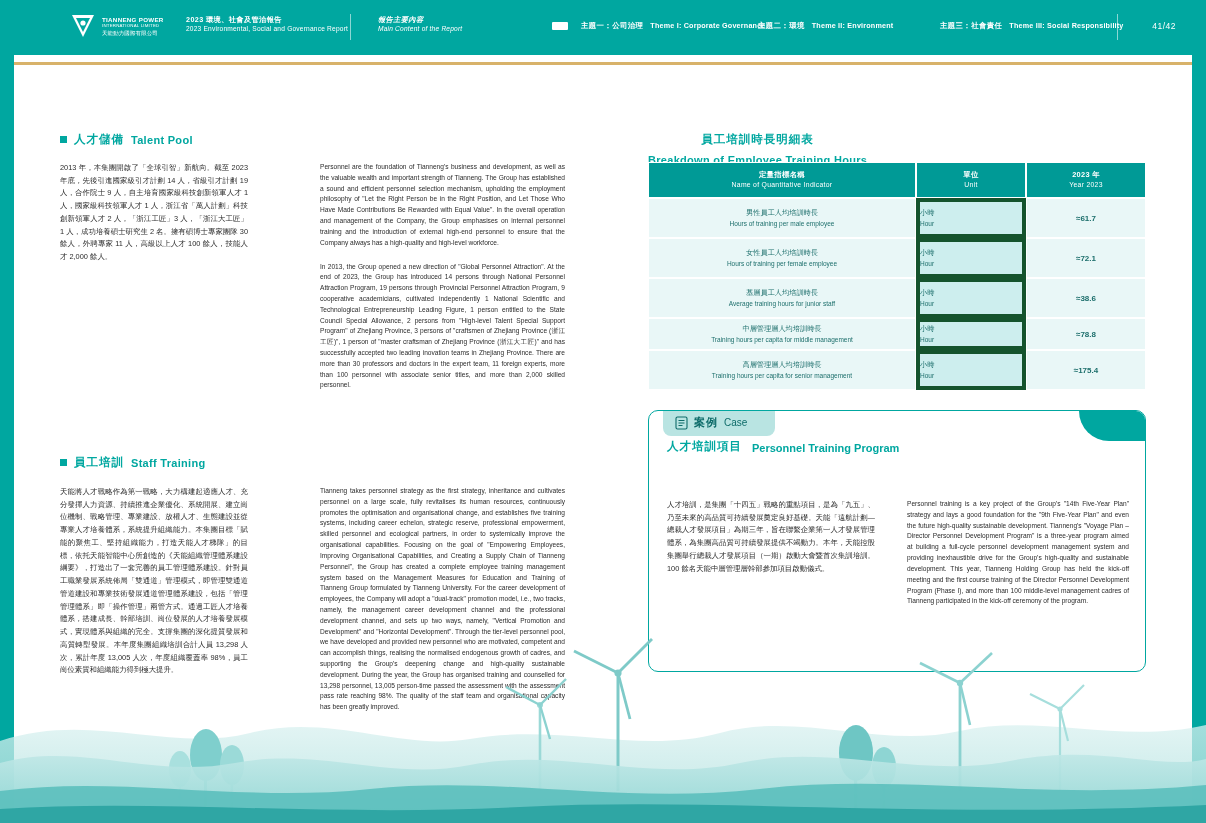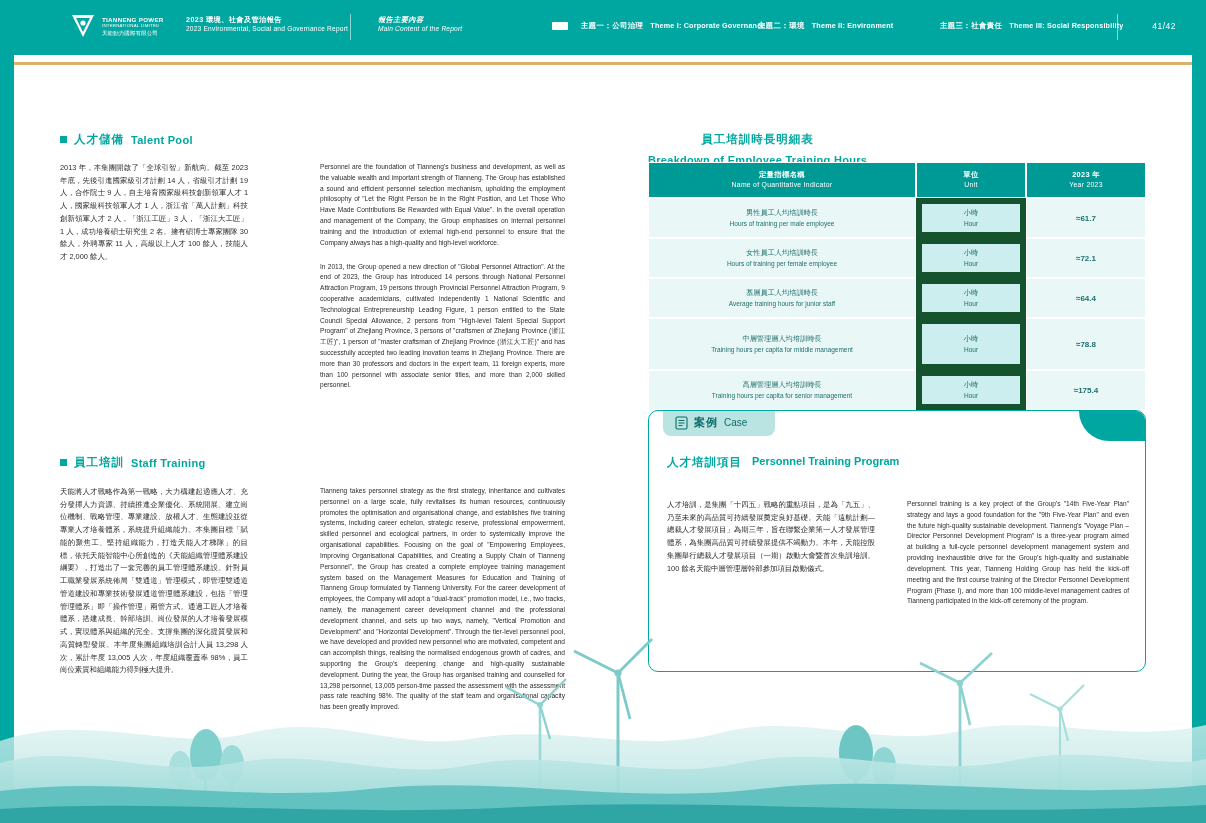--- a/index.html
+++ b/index.html
@@ -106,22 +106,22 @@
     font-size:7.4px; line-height:1.45; font-weight:bold; letter-spacing:.3px;
     border:1px solid #ffffff;
   }
   .tbl-head-cell .en{ font-weight:normal; font-size:6.8px; }
   .cell-name{
     background:#e9f7f7; color:#1d6f6c; text-align:center; vertical-align:middle;
     font-size:7.2px; line-height:1.5; border:1px solid #ffffff;
   }
   .cell-name .en{ font-size:6.5px; color:#1d6f6c; }
   .cell-unit{
-    background:#cdeeee; color:#1d6f6c; text-align:center; vertical-align:middle;
-    font-size:7.2px; line-height:1.5; border:6px solid #14532d;
+    background:#cdeeee; color:#1d6f6c; text-align:left; vertical-align:middle;
+    font-size:7.2px; line-height:1.5; border:4px solid #14532d;
   }
   .cell-unit .en{ font-size:6.5px; }
   .cell-val{
     background:#e9f7f7; color:#1d6f6c; text-align:center; vertical-align:middle;
     font-size:8px; font-weight:bold; border:1px solid #ffffff;
   }
 
   
   .case-box{
     position:absolute;
@@ -138,22 +138,22 @@
     display:flex; align-items:center; gap:6px;
   }
   .case-tab .cn{ font-size:11px; font-weight:bold; letter-spacing:1px; }
   .case-tab .en{ font-size:10px; }
   .case-corner{
     position:absolute; right:0; top:0; width:66px; height:30px;
     background:#00a7a0;
     border-radius:0 0 0 34px;
   }
   .case-title{
-    position:absolute; left:18px; top:44px;
-    display:flex; align-items:flex-start; gap:10px;
+    position:absolute; left:18px; top:28px;
+    display:flex; align-items:flex-end; gap:10px;
   }
   .case-title .cn{ color:#00a7a0; font-size:11.5px; font-weight:bold; letter-spacing:1px; }
   .case-title .en{ color:#00a7a0; font-size:11px; font-weight:bold; }
 
   
   .illus{ position:absolute; left:0; bottom:0; width:1206px; height:210px; }
 
   .doc-ico{ width:13px; height:14px; }
 </style>
 </head>
@@ -293,24 +293,24 @@
       </tr>
       <tr>
         <td class="cell-name" style="height:40px;">
           <div>基層員工人均培訓時長</div>
           <div class="en">Average training hours for junior staff</div>
         </td>
         <td class="cell-unit">
           <div>小時</div>
           <div class="en">Hour</div>
         </td>
-        <td class="cell-val">≈64.4</td>
-      </tr>
-      <tr>
-        <td class="cell-name" style="height:52px;">
+        <td class="cell-val">≈38.6</td>
+      </tr>
+      <tr>
+        <td class="cell-name" style="height:32px;">
           <div>中層管理層人均培訓時長</div>
           <div class="en">Training hours per capita for middle management</div>
         </td>
         <td class="cell-unit">
           <div>小時</div>
           <div class="en">Hour</div>
         </td>
         <td class="cell-val">≈78.8</td>
       </tr>
       <tr>

